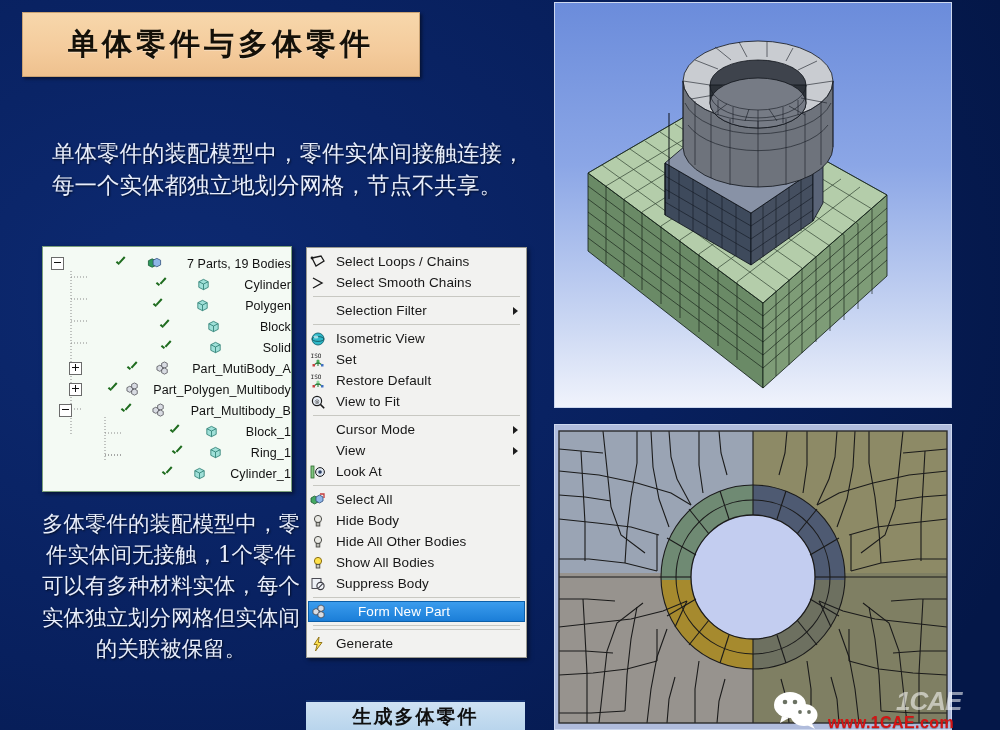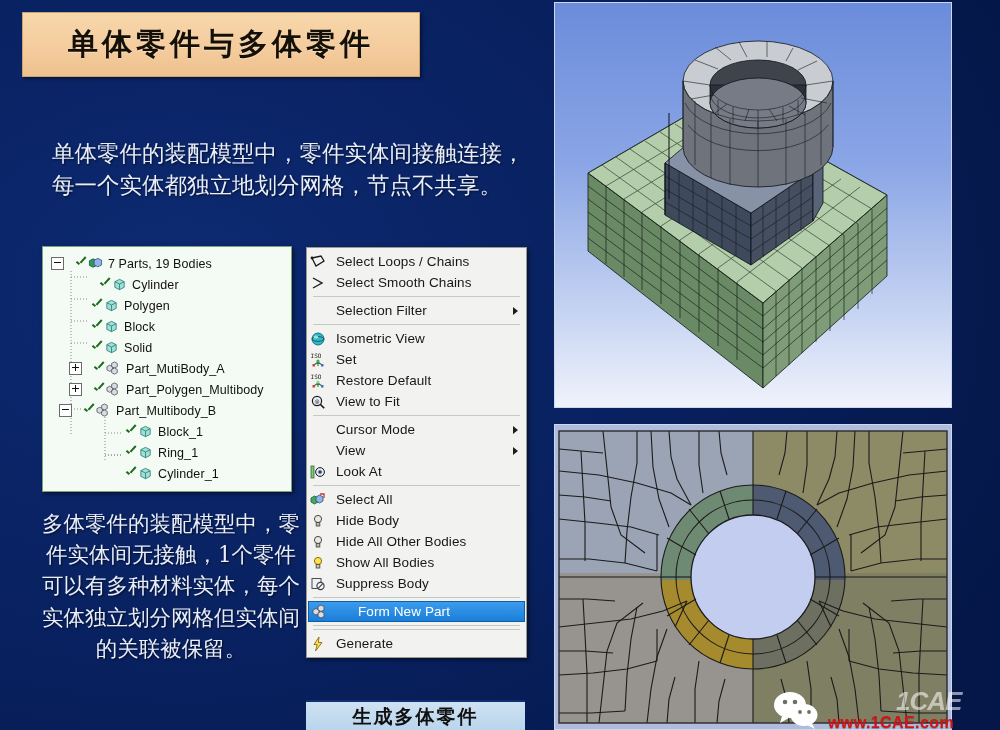--- a/index.html
+++ b/index.html
@@ -44,21 +44,21 @@
   
   #tree-panel{
     position:absolute;left:42px;top:246px;width:248px;height:244px;
     background:#f4faf4;
     border:1px solid #7ba07b;
     box-shadow:2px 2px 4px rgba(0,0,0,.5);
     overflow:hidden;
     font-family:"Liberation Sans", sans-serif;
     font-size:12.5px;color:#111;
   }
-  .tnode{position:relative;height:21px;display:flex;align-items:center;}
+  .tnode{position:relative;height:21px;display:flex;align-items:center;justify-content:space-between;}
   .expander{
     width:11px;height:11px;border:1px solid #6b6b6b;background:#fff;
     display:inline-block;position:relative;flex:0 0 auto;
   }
   .expander::before{
     content:"";position:absolute;left:2px;top:4px;width:7px;height:1px;background:#111;
   }
   .expander.plus::after{
     content:"";position:absolute;left:5px;top:1px;width:1px;height:7px;background:#111;
   }

